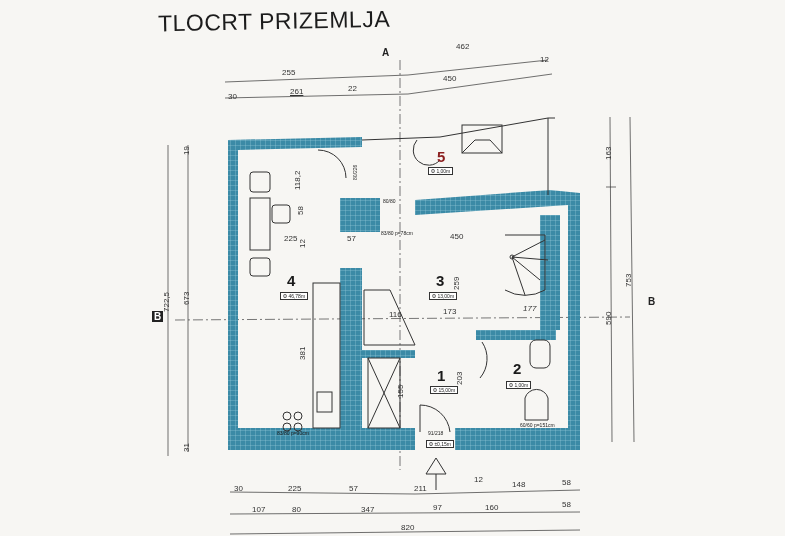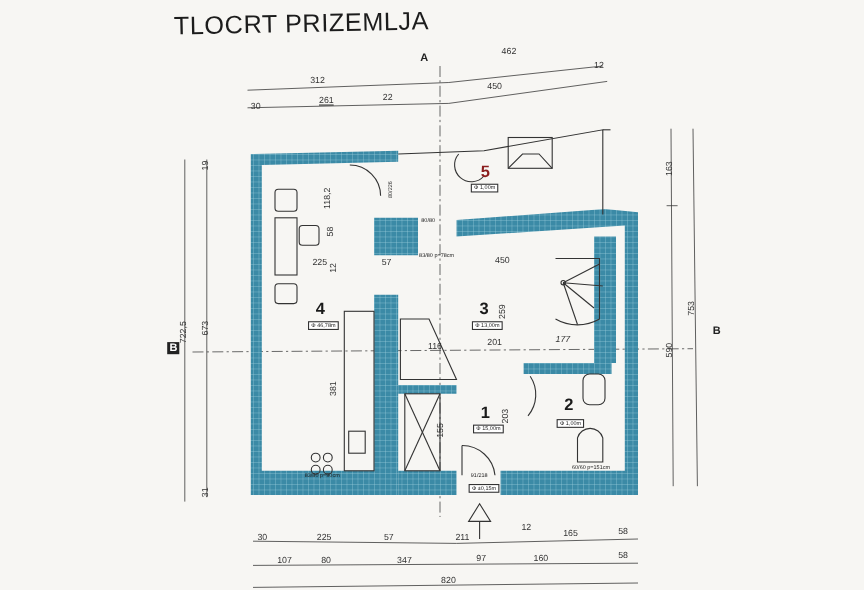--- a/index.html
+++ b/index.html
@@ -104,21 +104,21 @@
 
     <path d="M364 290 L390 290 L415 345 L364 345 Z"></path>
   </g>
 </svg>
 
 <div class="abs title">TLOCRT PRIZEMLJA</div>
 <div class="abs marker" style="left:382px;top:47px;">A</div>
 <div class="abs marker" style="left:152px;top:311px;background:#222;color:#fff;padding:0 2px;">B</div>
 <div class="abs marker" style="left:648px;top:296px;">B</div>
 
-<div class="abs dim" style="left:282px;top:68px;">312</div>
+<div class="abs dim" style="left:282px;top:68px;">255</div>
 <div class="abs dim" style="left:456px;top:42px;">462</div>
 <div class="abs dim" style="left:540px;top:55px;">12</div>
 <div class="abs dim" style="left:228px;top:92px;">30</div>
 <div class="abs dim" style="left:290px;top:87px;text-decoration:underline;">261</div>
 <div class="abs dim" style="left:348px;top:84px;">22</div>
 <div class="abs dim" style="left:443px;top:74px;">450</div>
 
 <div class="abs vdim" style="left:162px;top:312px;">722,5</div>
 <div class="abs vdim" style="left:182px;top:305px;">673</div>
 <div class="abs vdim" style="left:182px;top:155px;">19</div>
@@ -126,41 +126,41 @@
 
 <div class="abs vdim" style="left:604px;top:160px;">163</div>
 <div class="abs vdim" style="left:604px;top:325px;">590</div>
 <div class="abs vdim" style="left:624px;top:287px;">753</div>
 
 <div class="abs dim" style="left:234px;top:484px;">30</div>
 <div class="abs dim" style="left:288px;top:484px;">225</div>
 <div class="abs dim" style="left:349px;top:484px;">57</div>
 <div class="abs dim" style="left:414px;top:484px;">211</div>
 <div class="abs dim" style="left:474px;top:475px;">12</div>
-<div class="abs dim" style="left:512px;top:480px;">165</div>
+<div class="abs dim" style="left:512px;top:480px;">148</div>
 <div class="abs dim" style="left:562px;top:478px;">58</div>
 <div class="abs dim" style="left:252px;top:505px;">107</div>
 <div class="abs dim" style="left:292px;top:505px;">80</div>
 <div class="abs dim" style="left:361px;top:505px;">347</div>
 <div class="abs dim" style="left:433px;top:503px;">97</div>
 <div class="abs dim" style="left:485px;top:503px;">160</div>
 <div class="abs dim" style="left:536px;top:500px;margin-top:46px;">64</div>
 <div class="abs dim" style="left:562px;top:500px;">58</div>
 <div class="abs dim" style="left:401px;top:523px;">820</div>
 
 <div class="abs vdim" style="left:293px;top:190px;">118,2</div>
 <div class="abs vdim" style="left:296px;top:215px;">58</div>
 <div class="abs dim" style="left:284px;top:234px;">225</div>
 <div class="abs vdim" style="left:298px;top:248px;">12</div>
 <div class="abs dim" style="left:347px;top:234px;">57</div>
 <div class="abs vdim" style="left:298px;top:360px;">381</div>
 <div class="abs vdim" style="left:452px;top:290px;">259</div>
 <div class="abs dim" style="left:389px;top:310px;">116</div>
-<div class="abs dim" style="left:443px;top:307px;">201</div>
-<div class="abs dim" style="left:505px;top:304px;font-style:italic;">177</div>
+<div class="abs dim" style="left:443px;top:307px;">173</div>
+<div class="abs dim" style="left:523px;top:304px;font-style:italic;">177</div>
 <div class="abs vdim" style="left:396px;top:398px;">155</div>
 <div class="abs vdim" style="left:455px;top:385px;">203</div>
 <div class="abs dim" style="left:450px;top:232px;">450</div>
 
 <div class="abs room-num red" style="left:437px;top:148px;">5</div>
 <div class="abs tag" style="left:428px;top:167px;">Φ 1,00m</div>
 <div class="abs room-num" style="left:287px;top:272px;">4</div>
 <div class="abs tag" style="left:280px;top:292px;">Φ 46,78m</div>
 <div class="abs room-num" style="left:436px;top:272px;">3</div>
 <div class="abs tag" style="left:429px;top:292px;">Φ 13,00m</div>

